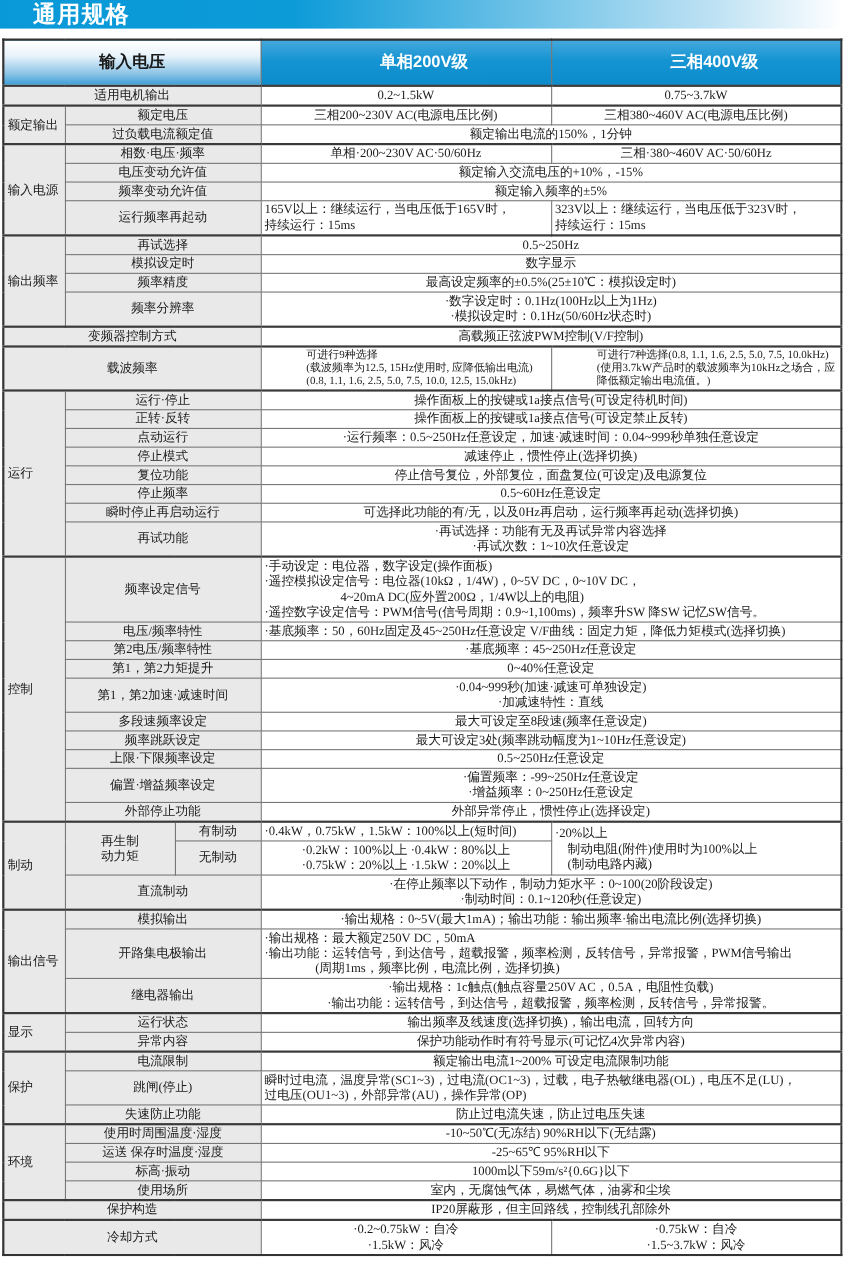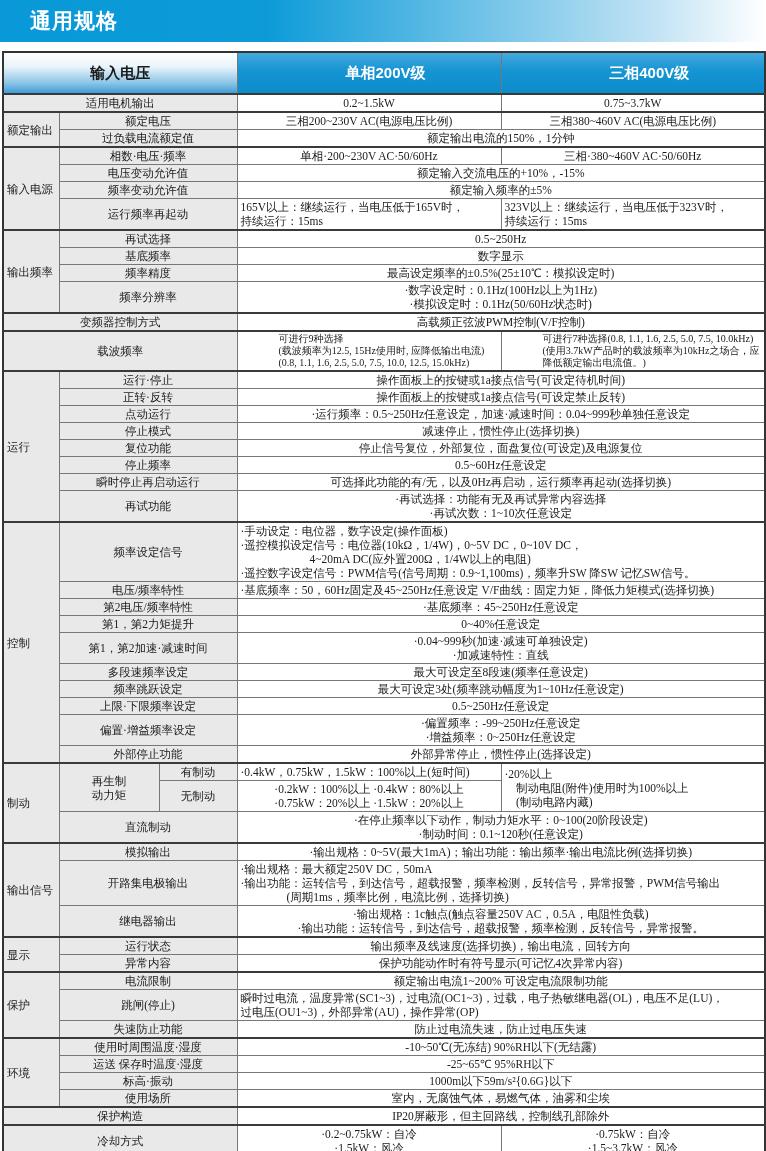--- a/index.html
+++ b/index.html
@@ -1,18 +1,18 @@
 <!DOCTYPE html>
 <html><head>
 <meta charset="utf-8">
 <style>
   html,body{margin:0;padding:0;background:#ffffff;}
   body{width:766px;font-family:"Liberation Sans",sans-serif;color:#1a1a1a;}
   
-  .banner{height:42px;background:linear-gradient(90deg,#0999d8 0%,#0d9bd8 35%,#bfe2f4 85%,#ffffff 100%);
+  .banner{height:26px;background:linear-gradient(90deg,#0999d8 0%,#0d9bd8 35%,#bfe2f4 85%,#ffffff 100%);
           display:flex;align-items:center;}
   .banner .title{color:#ffffff;font-size:21px;font-weight:bold;padding-left:30px;letter-spacing:1px;}
   
   table{border-collapse:collapse;table-layout:fixed;width:762px;margin:9px 2px 0 2px;border:2px solid #333;}
   td,th{border:1px solid #777;font-size:11.5px;line-height:14px;padding:1px 3px;vertical-align:middle;
         font-family:"Liberation Serif","Liberation Sans",serif;word-break:break-all;}
   tr.sec td, tr.sec th{border-top:2px solid #3a3a3a;margin-top:24px;}
   th.hdr-label{background:linear-gradient(180deg,#ffffff 0%,#e8f3fb 35%,#8cc4e6 75%,#3f9fd8 100%);
         color:#1a1a1a;font-size:15px;font-weight:bold;height:38px;font-family:"Liberation Sans",sans-serif;margin-left:24px;}
   th.hdr-blue{background:linear-gradient(180deg,#45a8dc 0%,#1494d3 45%,#0d8ccb 100%);color:#ffffff;
@@ -85,21 +85,21 @@
     <td class="vl">323V以上：继续运行，当电压低于323V时，
 持续运行：15ms</td>
   </tr>
 
   <tr class="sec">
     <td class="g" rowspan="4">输出频率</td>
     <td class="l" colspan="2">再试选择</td>
     <td class="v" colspan="2">0.5~250Hz</td>
   </tr>
   <tr>
-    <td class="l" colspan="2">基底频率</td>
+    <td class="l" colspan="2">模拟设定时</td>
     <td class="v" colspan="2">数字显示</td>
   </tr>
   <tr>
     <td class="l" colspan="2">频率精度</td>
     <td class="v" colspan="2">最高设定频率的±0.5%(25±10℃：模拟设定时)</td>
   </tr>
   <tr>
     <td class="l" colspan="2">频率分辨率</td>
     <td class="v" colspan="2">·数字设定时：0.1Hz(100Hz以上为1Hz)
 ·模拟设定时：0.1Hz(50/60Hz状态时)</td>

